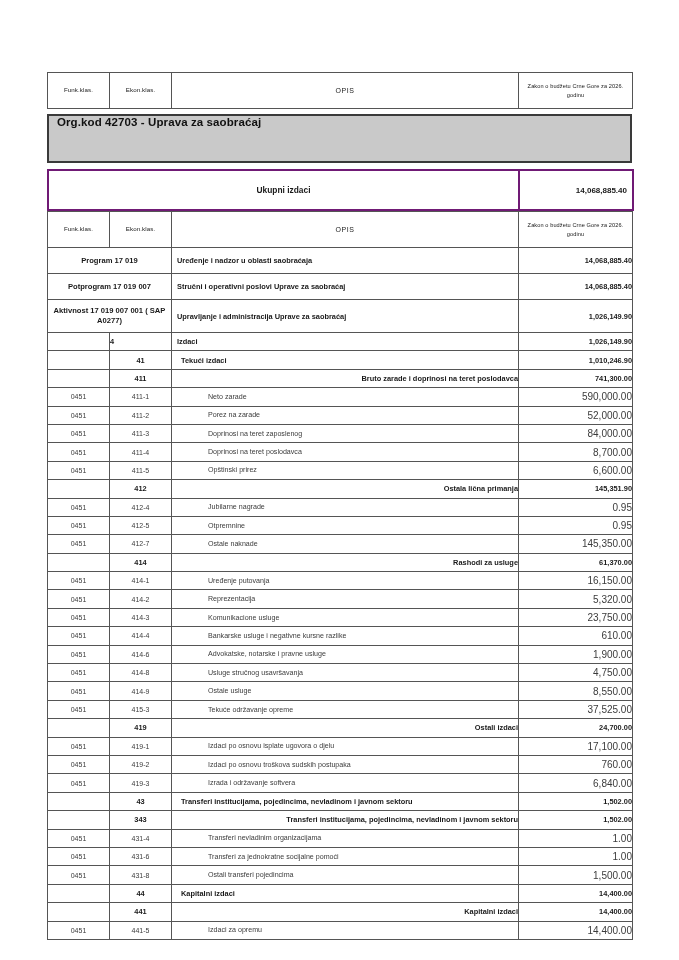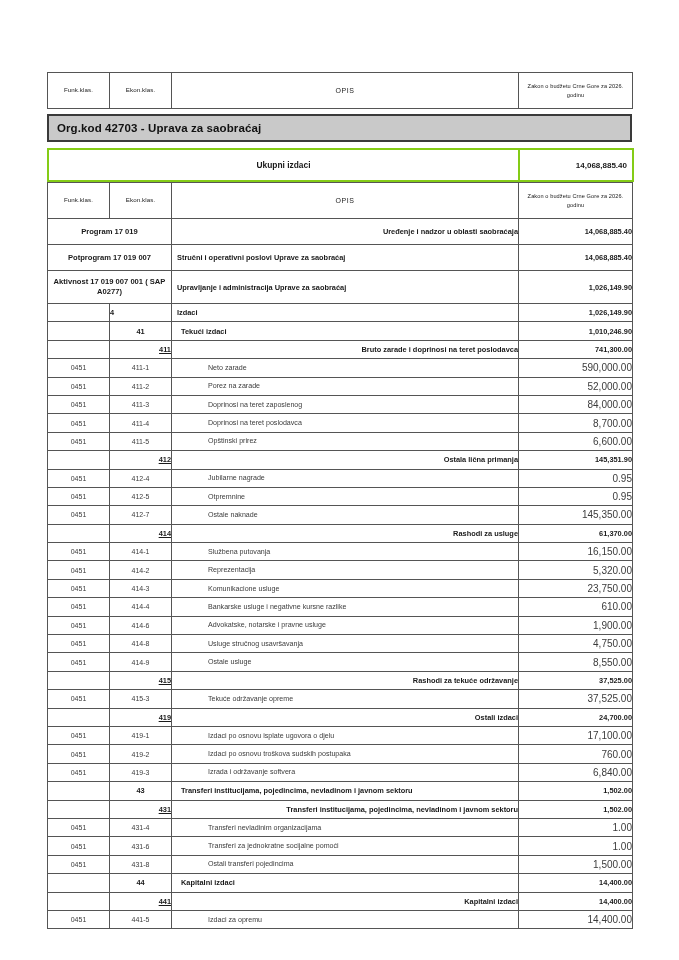--- a/index.html
+++ b/index.html
@@ -62,42 +62,41 @@
     line-height: 1.5;
   }
 
   
   .org-band {
     width: 585px;
     box-sizing: border-box;
     margin-top: 5px;
     background: #c9c9c9;
     border: 2px solid #3a3a3a;
-    height: 28px;
+    height: 49px;
     display: flex;
-    align-items: center;
     padding-left: 8px;
   }
   .org-band-title {
     font-size: 11.5px;
     font-weight: bold;
     letter-spacing: .1px;
     color: #111;
   }
 
   
   .total-wrap { margin-top: 6px; }
   table.total-tbl {
     width: 585px;
     border-collapse: collapse;
     table-layout: fixed;
   }
   table.total-tbl td {
-    border: 2px solid #84cc16;
-    height: 32px;
+    border: 2px solid #701a75;
+    height: 40px;
     box-sizing: border-box;
   }
   .total-label {
     text-align: center;
     font-size: 8.4px;
     font-weight: bold;
   }
   .total-amount {
     text-align: right;
     padding-right: 5px;
@@ -122,21 +121,21 @@
     font-weight: bold;
     line-height: 1.3;
     padding: 3px 1px;
   }
 
   .cell-ekon-left {
     text-align: left;
     padding-left: 4px;
   }
   .cell-ekon-ind1 { padding-left: 14px; text-align: center; }
-  .cell-ekon-ind2 { padding-left: 26px; text-align: right; text-decoration: underline; }
+  .cell-ekon-ind2 { padding-left: 26px; text-align: center; }
 
   .cell-desc {
     font-size: 7.4px;
     padding: 3px 4px;
     text-align: left;
   }
   .cell-desc.lvl0 { padding-left: 5px; }
   .cell-desc.lvl1 { padding-left: 9px; }
   .cell-desc.lvl2 { padding-left: 22px; font-weight: bold; text-align: right; }
   .cell-desc.lvl3 { padding-left: 36px; color: #3b3b3b; font-size: 7.1px; }
@@ -144,21 +143,21 @@
 
   .cell-amt {
     text-align: right;
     padding: 3px 5px 3px 2px;
     font-size: 7.4px;
     white-space: nowrap;
   }
   .cell-amt.bold { font-weight: bold; }
   .cell-amt.light { color: #3b3b3b; font-size: 10px; }
 
-  tr.r-prog td { height: 19px; text-align: right; }
+  tr.r-prog td { height: 19px; }
   tr.r-sub  td { height: 19px; }
   tr.r-akt  td { height: 26px; }
   tr.r-data td { height: 17.4px; }
 
   .hdr2-row td { border-top: 1px solid #555; }
 </style>
 </head>
 <body>
 
 <div class="page">
@@ -303,21 +302,21 @@
           </tr>
           <tr class="r-data">
             <td class="cell-code light"></td>
             <td class="cell-code bold cell-ekon-ind2">414</td>
             <td class="cell-desc lvl2">Rashodi za usluge</td>
             <td class="cell-amt bold">61,370.00</td>
           </tr>
           <tr class="r-data">
             <td class="cell-code light">0451</td>
             <td class="cell-code light">414-1</td>
-            <td class="cell-desc lvl3">Službena putovanja</td>
+            <td class="cell-desc lvl3">Uređenje putovanja</td>
             <td class="cell-amt light">16,150.00</td>
           </tr>
           <tr class="r-data">
             <td class="cell-code light">0451</td>
             <td class="cell-code light">414-2</td>
             <td class="cell-desc lvl3">Reprezentacija</td>
             <td class="cell-amt light">5,320.00</td>
           </tr>
           <tr class="r-data">
             <td class="cell-code light">0451</td>
@@ -343,26 +342,20 @@
             <td class="cell-desc lvl3">Usluge stručnog usavršavanja</td>
             <td class="cell-amt light">4,750.00</td>
           </tr>
           <tr class="r-data">
             <td class="cell-code light">0451</td>
             <td class="cell-code light">414-9</td>
             <td class="cell-desc lvl3">Ostale usluge</td>
             <td class="cell-amt light">8,550.00</td>
           </tr>
           <tr class="r-data">
-            <td class="cell-code light"></td>
-            <td class="cell-code bold cell-ekon-ind2">415</td>
-            <td class="cell-desc lvl2">Rashodi za tekuće održavanje</td>
-            <td class="cell-amt bold">37,525.00</td>
-          </tr>
-          <tr class="r-data">
             <td class="cell-code light">0451</td>
             <td class="cell-code light">415-3</td>
             <td class="cell-desc lvl3">Tekuće održavanje opreme</td>
             <td class="cell-amt light">37,525.00</td>
           </tr>
           <tr class="r-data">
             <td class="cell-code light"></td>
             <td class="cell-code bold cell-ekon-ind2">419</td>
             <td class="cell-desc lvl2">Ostali izdaci</td>
             <td class="cell-amt bold">24,700.00</td>
@@ -386,21 +379,21 @@
             <td class="cell-amt light">6,840.00</td>
           </tr>
           <tr class="r-data">
             <td class="cell-code light"></td>
             <td class="cell-code bold cell-ekon-ind1">43</td>
             <td class="cell-desc lvl1 bold">Transferi institucijama, pojedincima, nevladinom i javnom sektoru</td>
             <td class="cell-amt bold">1,502.00</td>
           </tr>
           <tr class="r-data">
             <td class="cell-code light"></td>
-            <td class="cell-code bold cell-ekon-ind2">431</td>
+            <td class="cell-code bold cell-ekon-ind2">343</td>
             <td class="cell-desc lvl2">Transferi institucijama, pojedincima, nevladinom i javnom sektoru</td>
             <td class="cell-amt bold">1,502.00</td>
           </tr>
           <tr class="r-data">
             <td class="cell-code light">0451</td>
             <td class="cell-code light">431-4</td>
             <td class="cell-desc lvl3">Transferi nevladinim organizacijama</td>
             <td class="cell-amt light">1.00</td>
           </tr>
           <tr class="r-data">

